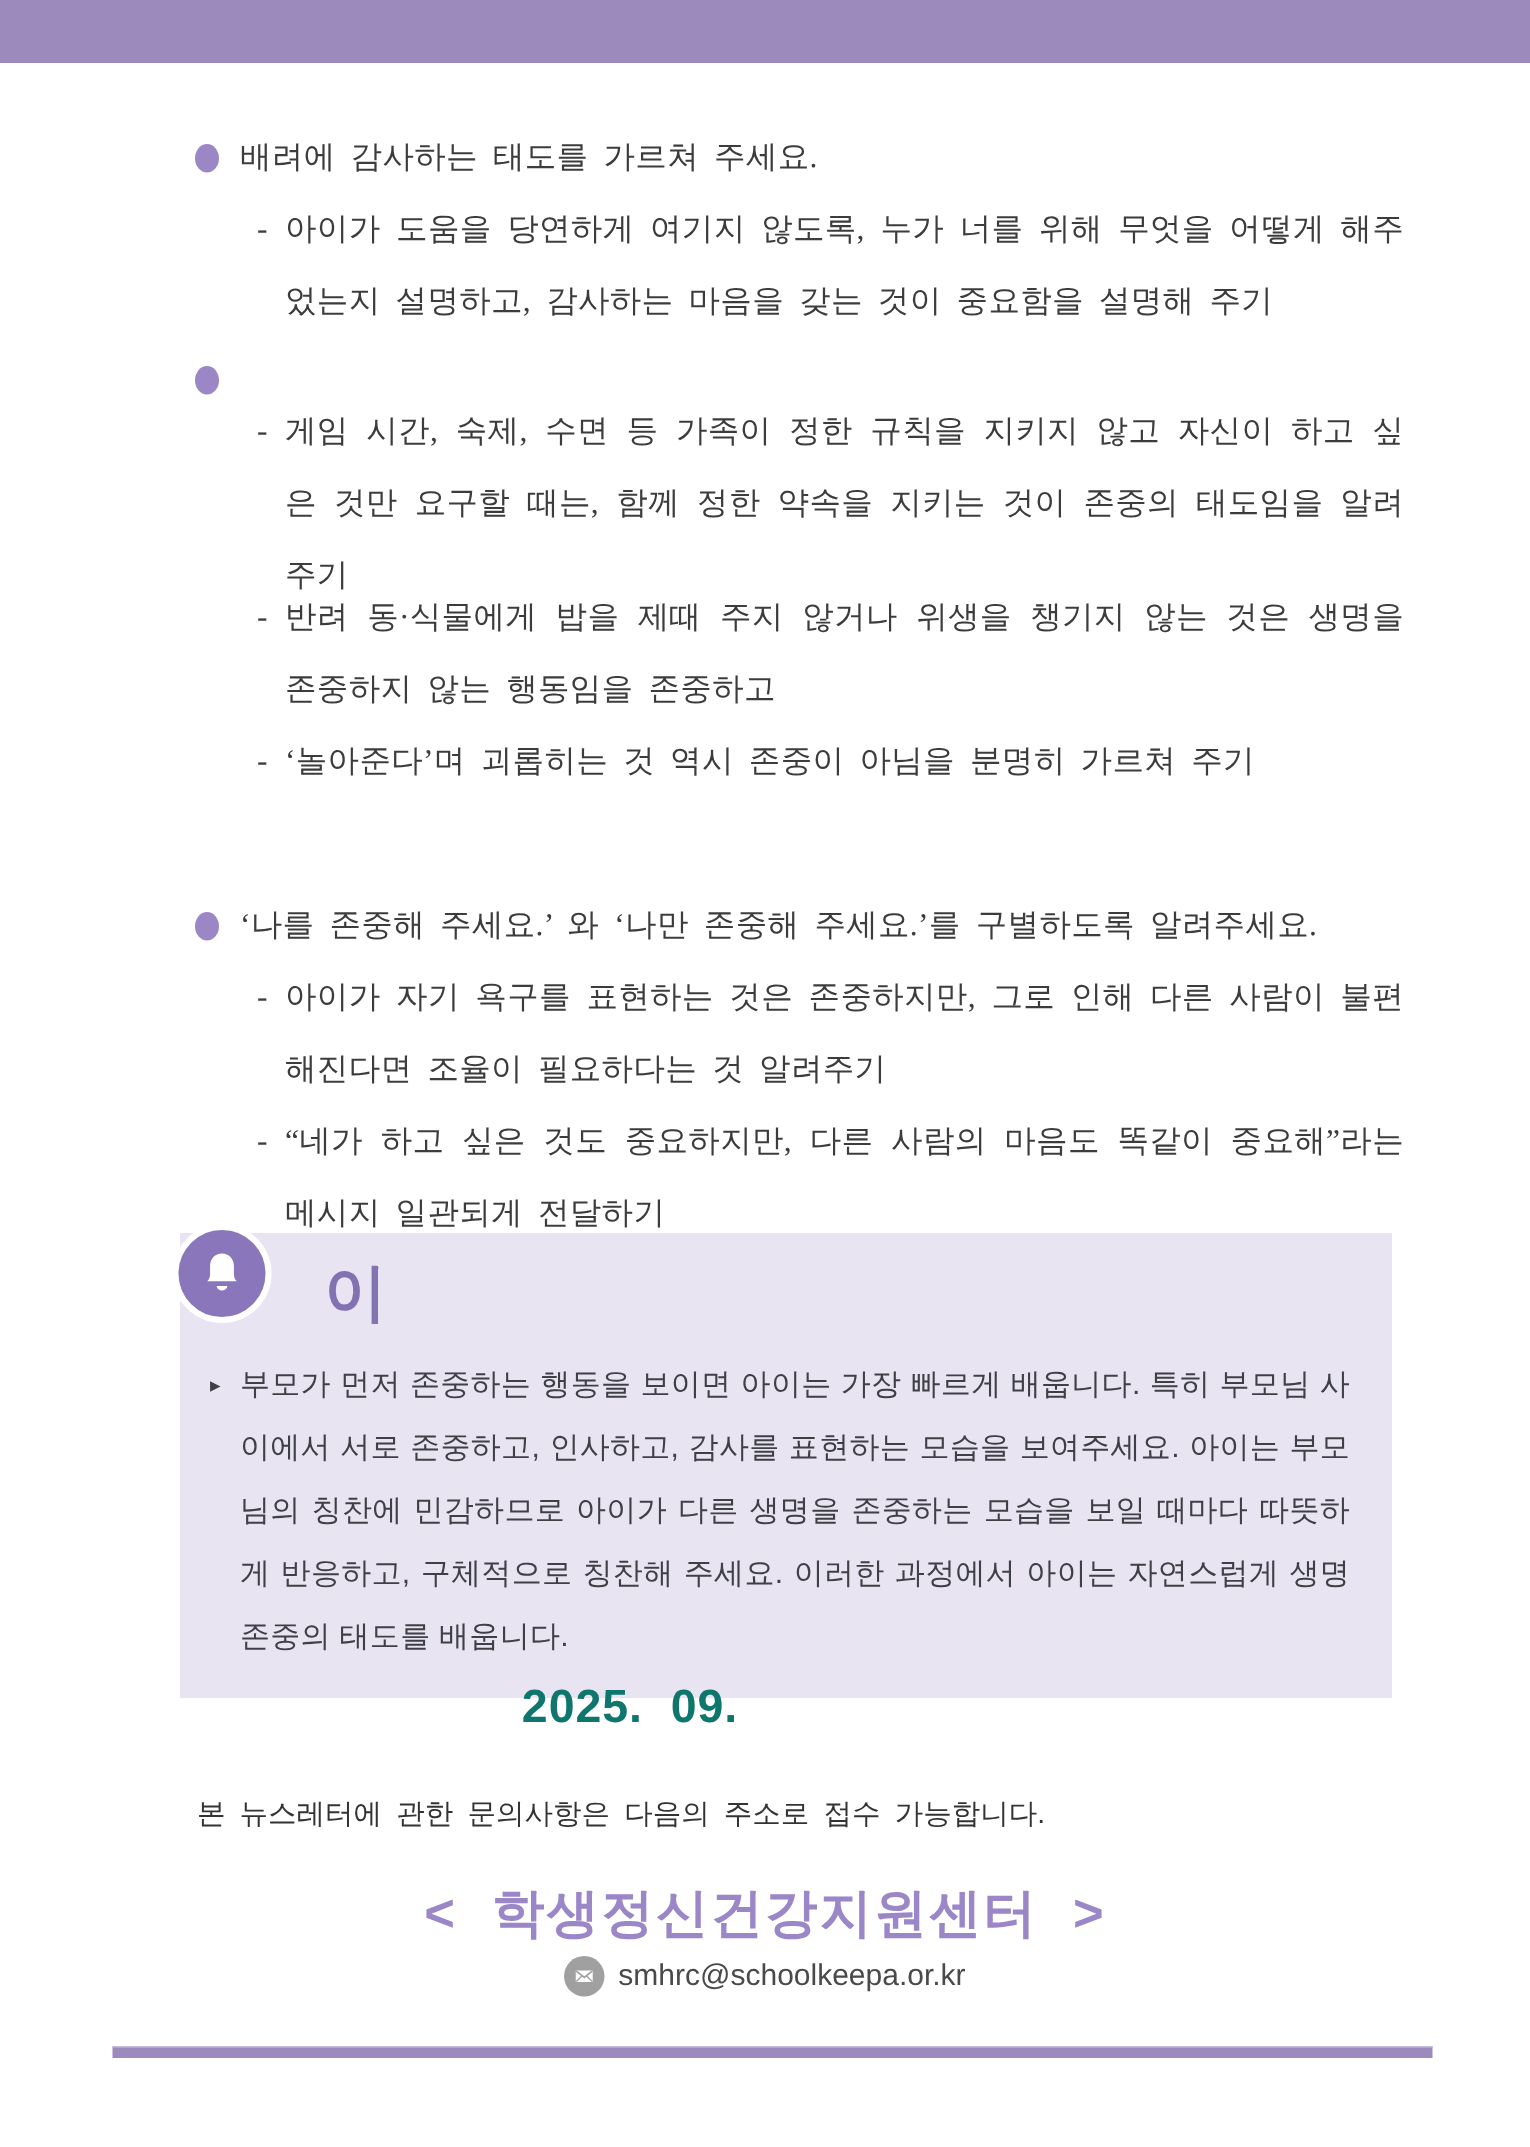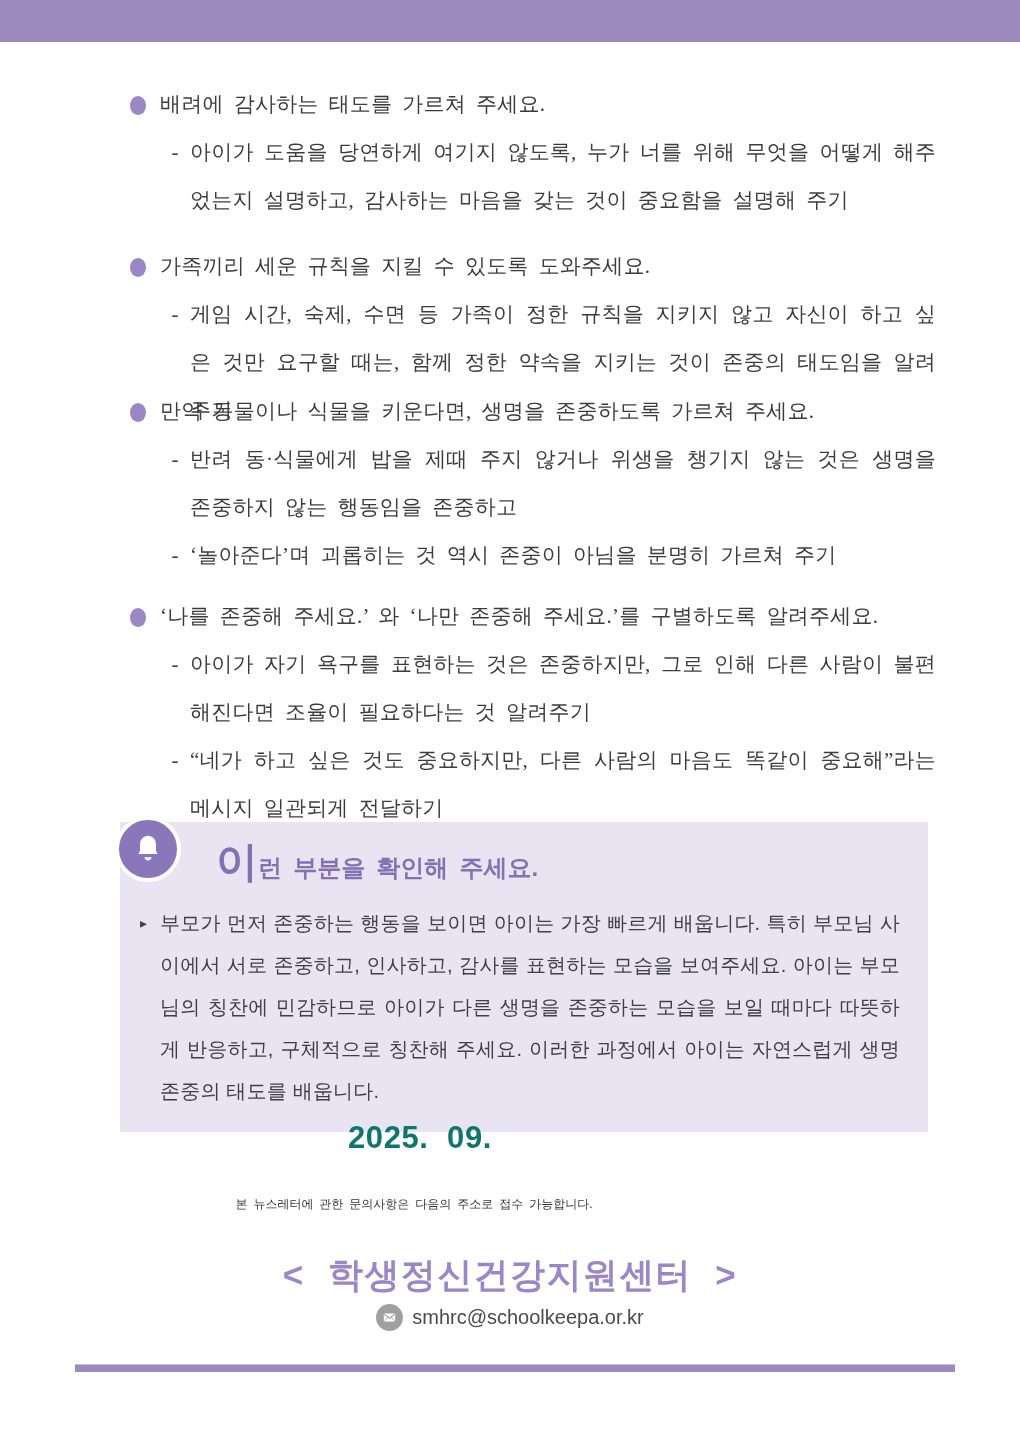--- a/index.html
+++ b/index.html
@@ -66,21 +66,21 @@
   .arrow{flex:0 0 auto;width:12px;margin-right:8px;font-size:14px;line-height:42px;color:#3f3f46;}
   .callout-body .btext{flex:1 1 auto;text-align:justify;}
   
   .date{
     position:absolute;top:1120px;left:0;width:840px;
     text-align:center;font-size:31px;font-weight:700;color:#0f766e;
     letter-spacing:0.02em;word-spacing:0.3em;
   }
   .notice{
     position:absolute;top:1196px;left:0;width:828px;
-    text-align:center;font-size:12px;color:#333333;
+    text-align:center;font-size:19px;color:#333333;
     word-spacing:0.22em;
   }
   .org{
     position:absolute;top:1252px;left:0;width:1020px;
     text-align:center;font-size:35px;font-weight:600;color:#9b86c8;
     letter-spacing:0.04em;word-spacing:0.35em;
   }
   .email-row{
     position:absolute;top:1304px;left:0;width:1020px;
     display:flex;align-items:center;justify-content:center;
@@ -109,33 +109,28 @@
   </div>
   <div class="sub">
     <span class="dash">-</span>
     <div class="stext">아이가 도움을 당연하게 여기지 않도록, 누가 너를 위해 무엇을 어떻게 해주었는지 설명하고, 감사하는 마음을 갖는 것이 중요함을 설명해 주기</div>
   </div>
 </section>
 
 <section class="group" style="top:242px">
   <div class="heading">
     <span class="dot"></span>
-    <span>가족끼리 세운 규칙을 지킬 수 있도록 도와주세요.</span>
   </div>
   <div class="sub">
     <span class="dash">-</span>
     <div class="stext">게임 시간, 숙제, 수면 등 가족이 정한 규칙을 지키지 않고 자신이 하고 싶은 것만 요구할 때는, 함께 정한 약속을 지키는 것이 존중의 태도임을 알려주기</div>
   </div>
 </section>
 
 <section class="group" style="top:387px">
-  <div class="heading">
-    <span class="dot"></span>
-    <span>만약 동물이나 식물을 키운다면, 생명을 존중하도록 가르쳐 주세요.</span>
-  </div>
   <div class="sub">
     <span class="dash">-</span>
     <div class="stext">반려 동·식물에게 밥을 제때 주지 않거나 위생을 챙기지 않는 것은 생명을 존중하지 않는 행동임을 존중하고</div>
   </div>
   <div class="sub">
     <span class="dash">-</span>
     <div class="stext">‘놀아준다’며 괴롭히는 것 역시 존중이 아님을 분명히 가르쳐 주기</div>
   </div>
 </section>
 
@@ -156,21 +151,20 @@
 
 <section class="callout">
   <div class="bell-badge">
     <svg viewBox="0 0 24 24" aria-hidden="true">
       <path fill="#ffffff" d="M12 3.1c-3.1 0-5.3 2.4-5.3 5.6v3.5c0 1.6-.5 2.5-1.3 3.2h13.2c-.8-.7-1.3-1.6-1.3-3.2V8.7c0-3.2-2.2-5.6-5.3-5.6z"></path>
       <path fill="#ffffff" d="M12 19.6c1.2 0 2.2-.9 2.4-2.1H9.6c.2 1.2 1.2 2.1 2.4 2.1z"></path>
     </svg>
   </div>
   <div class="callout-title">
     <span class="big">이</span>
-    <span class="rest">런 부분을 확인해 주세요.</span>
   </div>
   <div class="callout-body">
     <span class="arrow">▸</span>
     <div class="btext">부모가 먼저 존중하는 행동을 보이면 아이는 가장 빠르게 배웁니다. 특히 부모님 사이에서 서로 존중하고, 인사하고, 감사를 표현하는 모습을  보여주세요. 아이는 부모님의 칭찬에 민감하므로 아이가 다른 생명을 존중하는 모습을 보일 때마다 따뜻하게 반응하고, 구체적으로 칭찬해 주세요. 이러한 과정에서 아이는 자연스럽게 생명존중의 태도를 배웁니다.</div>
   </div>
 </section>
 
 <div class="date">2025.  09.</div>
 <div class="notice">본 뉴스레터에 관한 문의사항은 다음의 주소로 접수 가능합니다.</div>
 <div class="org">&lt;  학생정신건강지원센터  &gt;</div>

